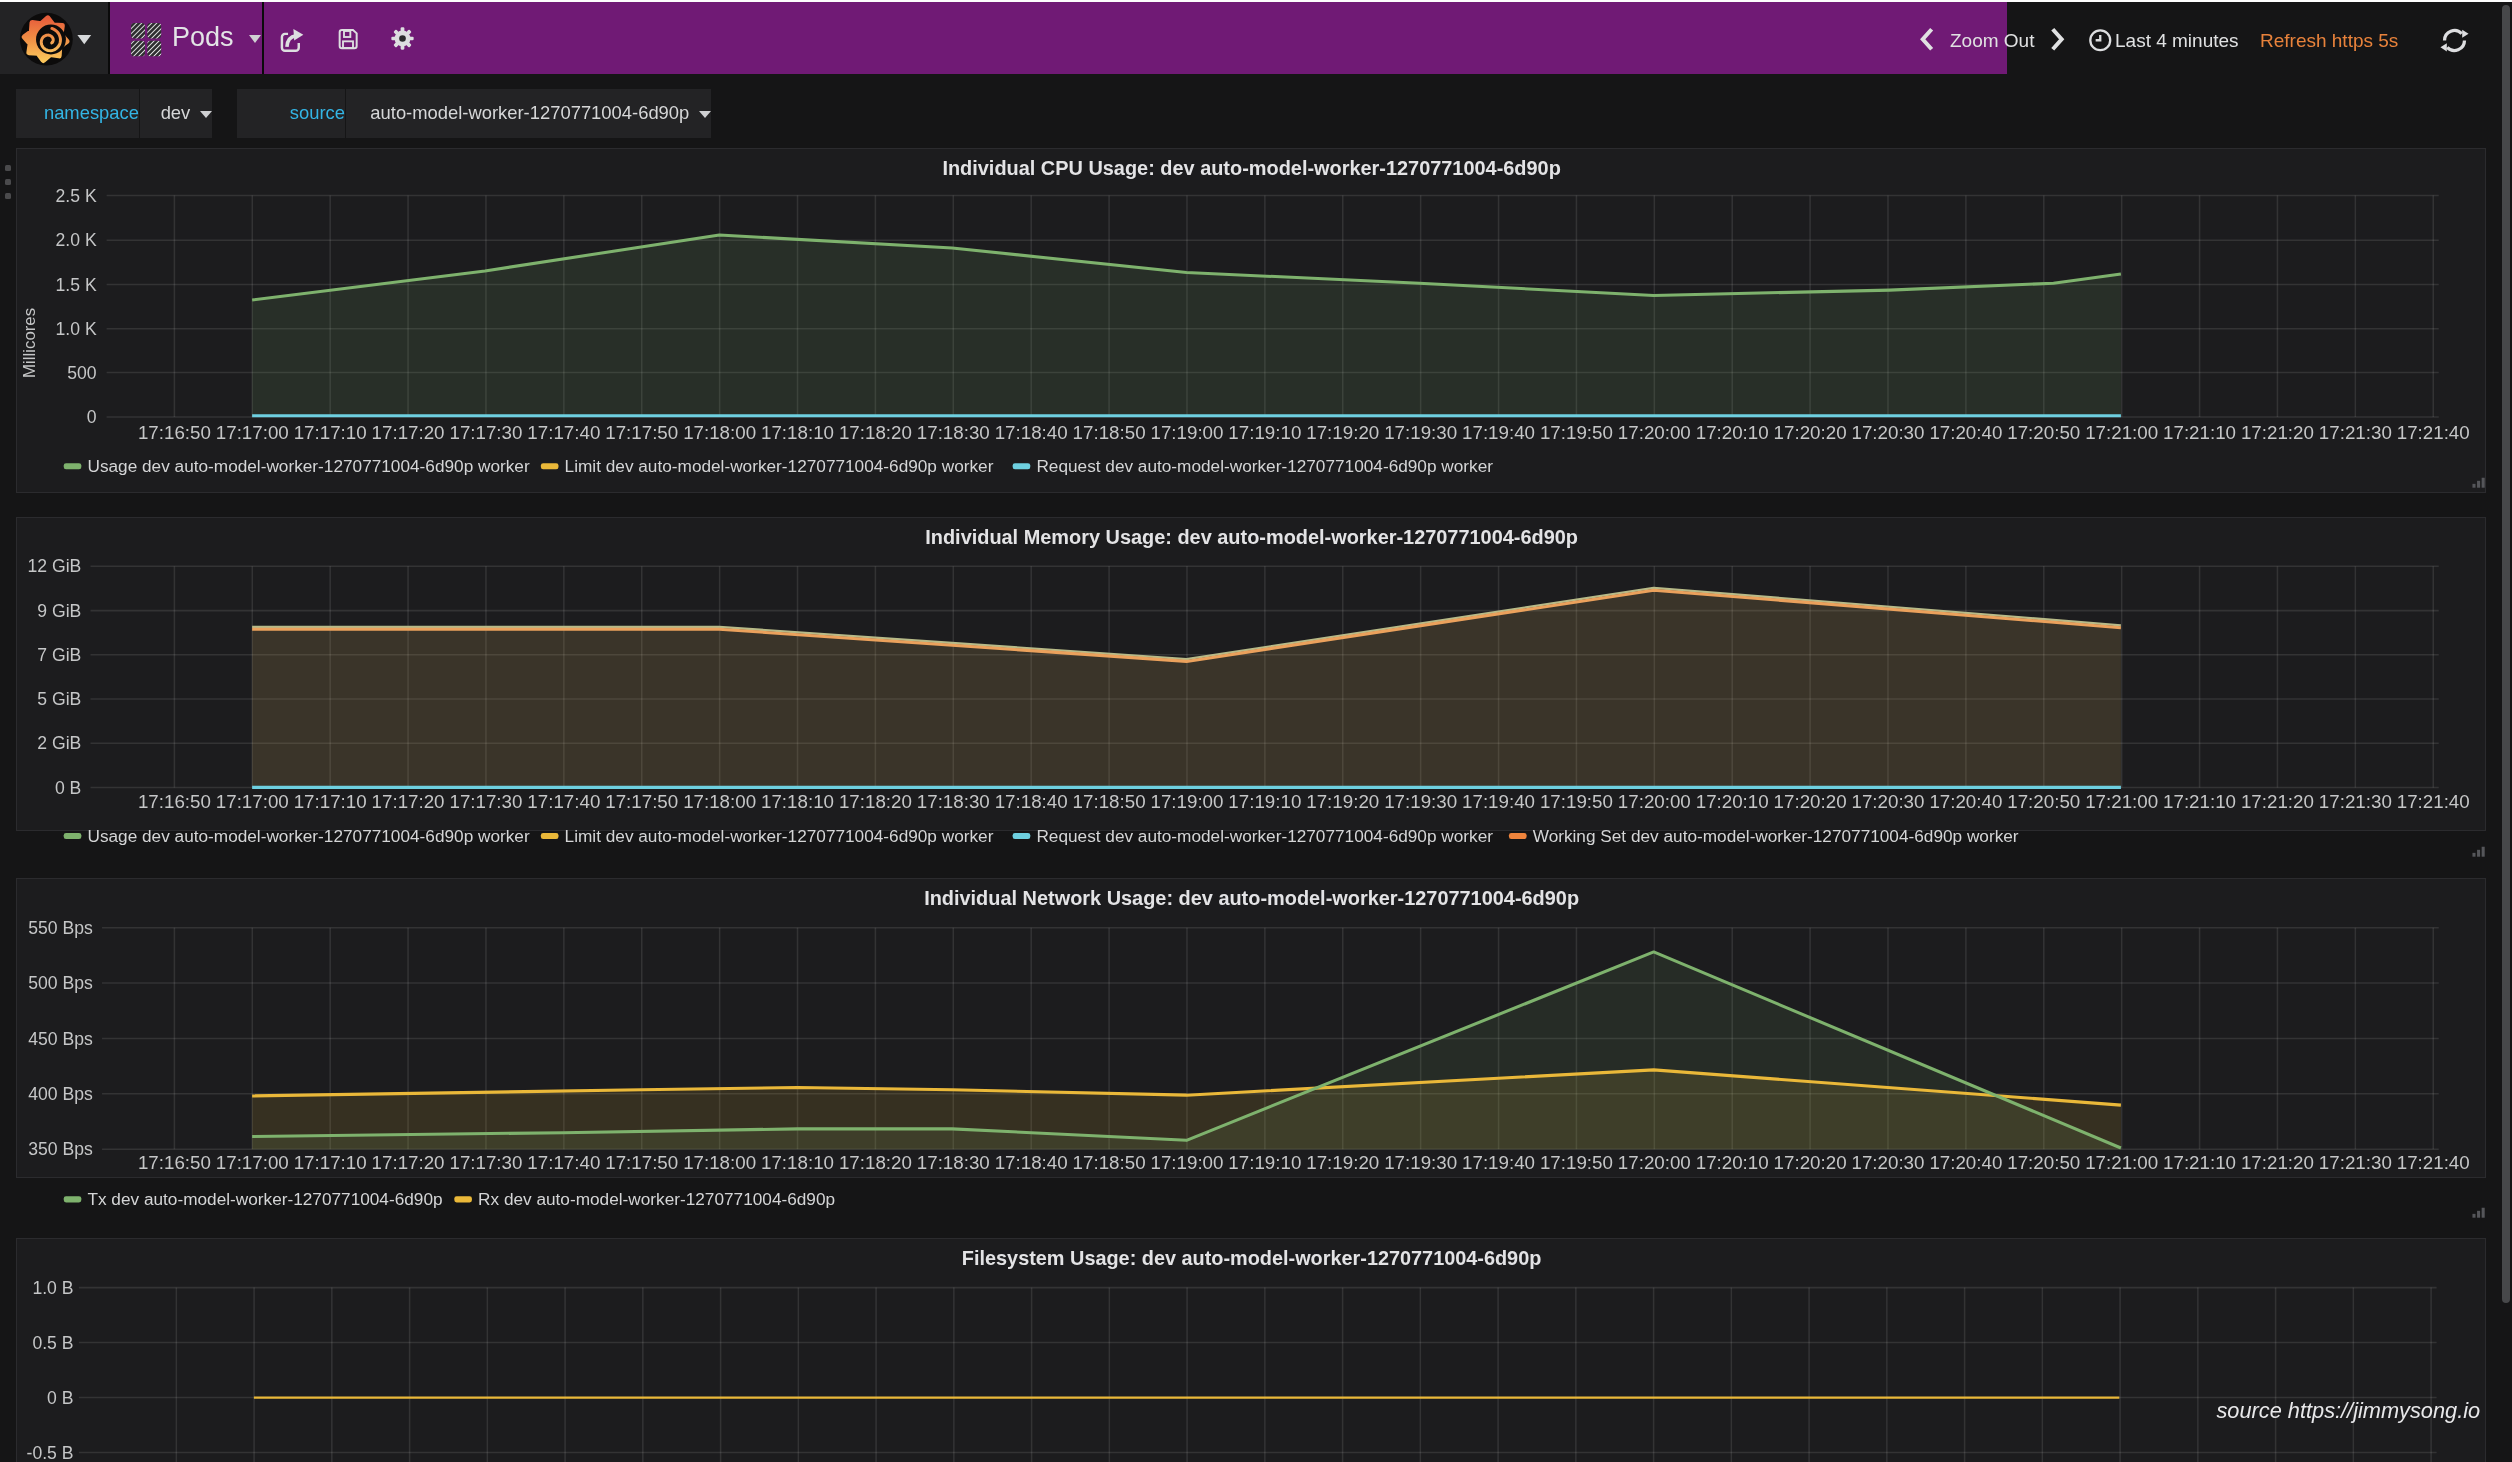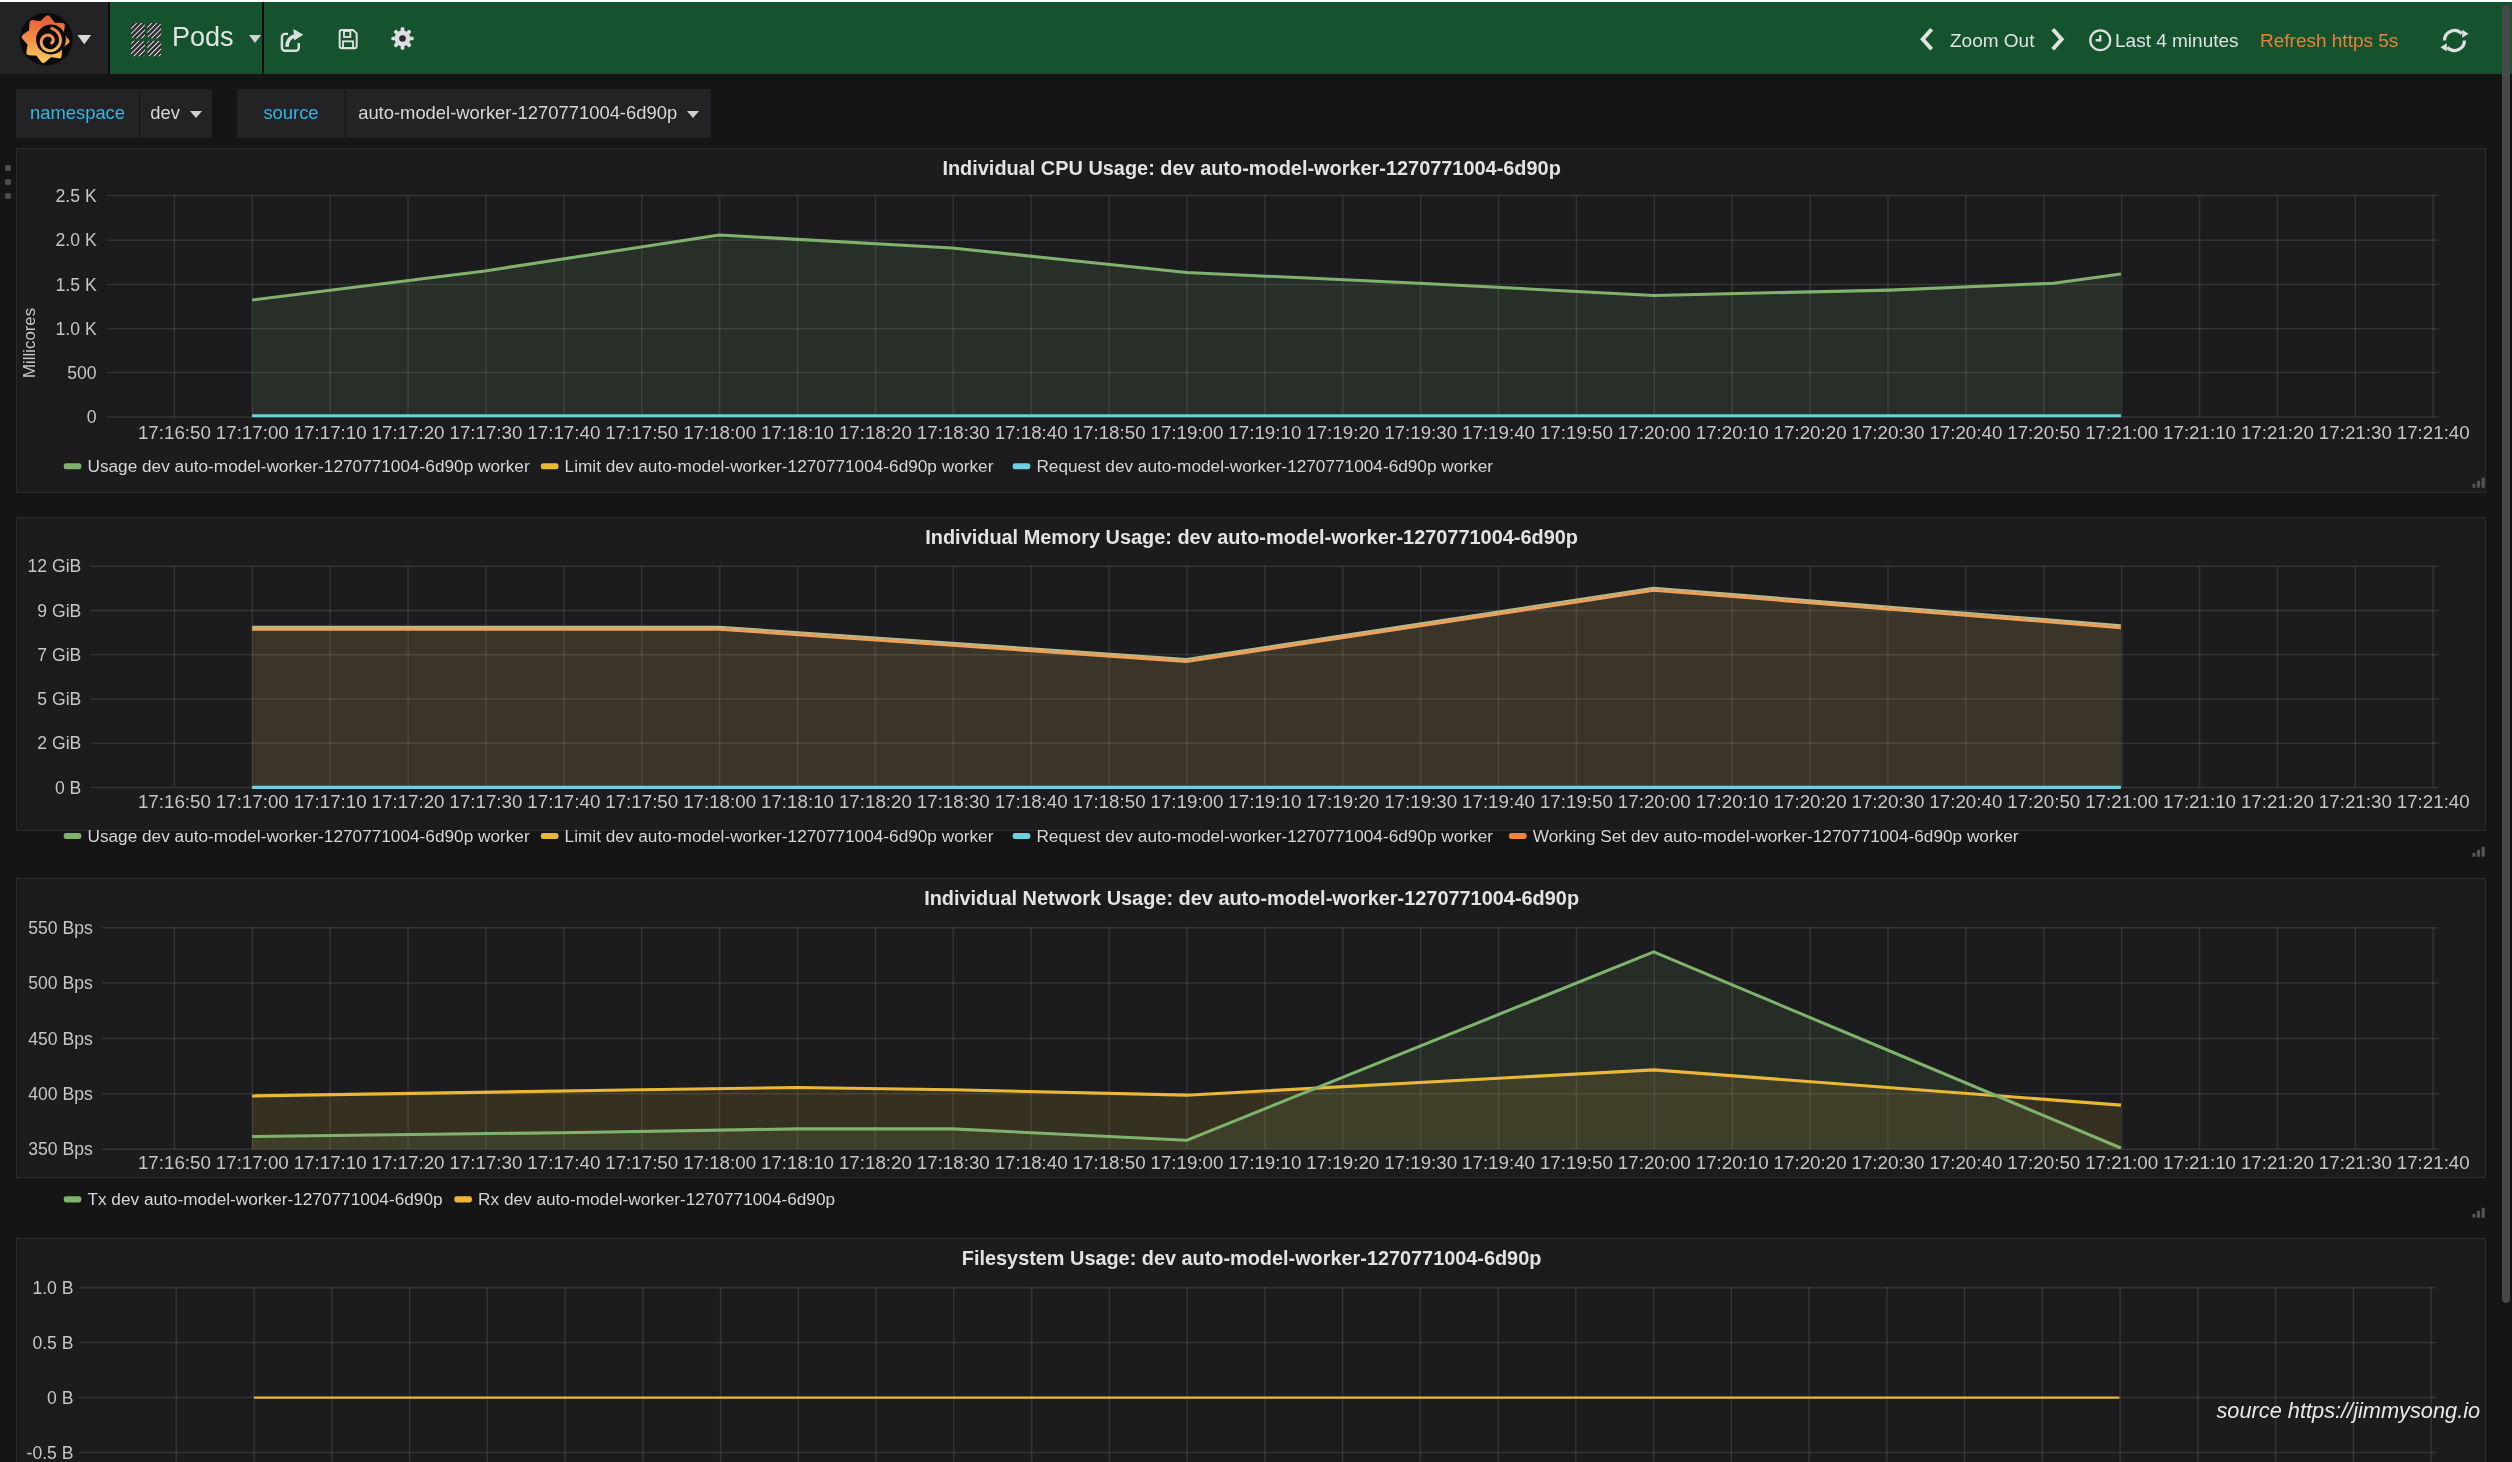--- a/index.html
+++ b/index.html
@@ -1,25 +1,25 @@
 <!DOCTYPE html>
 <html style="font-size:12.3px"><head><meta charset="utf-8"><style>
 * { margin:0; padding:0; box-sizing:border-box; }
 html,body { width:2512px; height:1462px; overflow:hidden; }
 body { background:#151516; font-family:"Liberation Sans",sans-serif; position:relative; }
 #topstrip { position:absolute; left:0; top:0; width:2512px; height:2.3px; background:#fdfdfd; }
-#navbar { position:absolute; left:0; top:2.3px; width:2512px; height:72px; background:#14532d; }
+#navbar { position:absolute; left:0; top:2.3px; width:2007px; height:72px; background:#701a75; }
 #logoblock { position:absolute; left:0; top:0; width:108px; height:72px; background:#232325; }
 .vsep { position:absolute; top:0; width:1.5px; height:72px; background:#0a0a0a; }
 #podstitle { position:absolute; left:172px; top:20px; font-size:27px; color:#e3e4e6; }
 .caret { display:inline-block; width:0; height:0; border-left:6.9px solid transparent; border-right:6.9px solid transparent; border-top:8.4px solid #d0d1d3; margin-left:7.7px; vertical-align:3.1px; }
 .caret2 { display:inline-block; width:0; height:0; border-left:6.1px solid transparent; border-right:6.1px solid transparent; border-top:7.7px solid #cfd0d2; margin-left:4.6px; vertical-align:1.5px; }
 .navicon { position:absolute; }
 .nvtxt { position:absolute; font-size:19px; color:#e0e1e2; white-space:nowrap; }
-.fbox { position:absolute; top:89px; height:49px; background:#232325; color:#d6d7d8; font-size:18.4px; text-align:center; line-height:47px; white-space:nowrap; }
+.fbox { position:absolute; top:89px; height:49px; background:#232325; color:#d6d7d8; font-size:18.4px; text-align:right; line-height:47px; white-space:nowrap; }
 .cyan { color:#33b5e5; }
 .panel { position:absolute; left:16px; width:2470px; background:#1c1c1e; border:0.8px solid #2b2b2e; }
 .panel svg { position:absolute; left:0; top:0; }
 #draghandle { position:absolute; left:4.6px; top:165px; }
 #draghandle div { width:6.1px; height:6.1px; background:#4a4a4c; border-radius:1.5px; margin-bottom:7.7px; }
 #scrollthumb { position:absolute; left:2502px; top:4.6px; width:8.4px; height:1298px; background:#47484a; border-radius:4.6px; }
 </style></head>
 <body>
 
 <div id="topstrip"></div>

